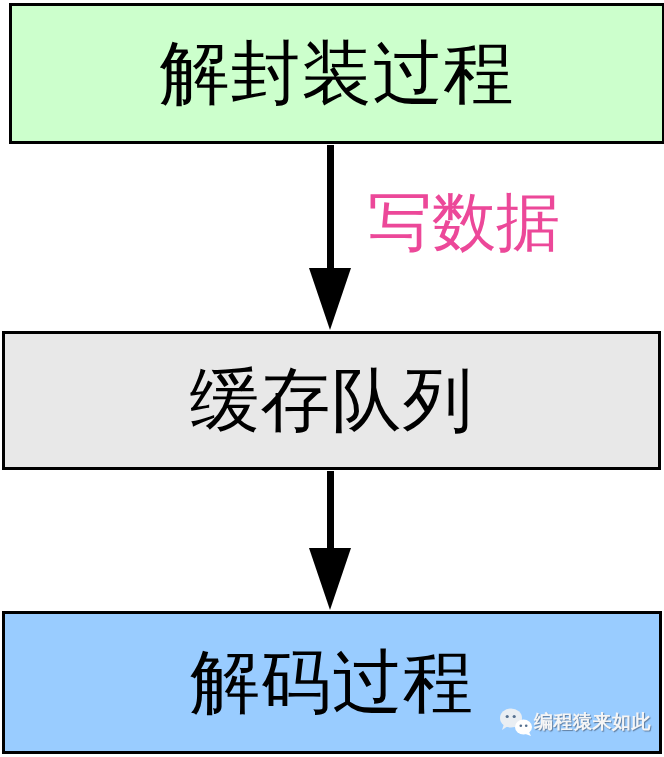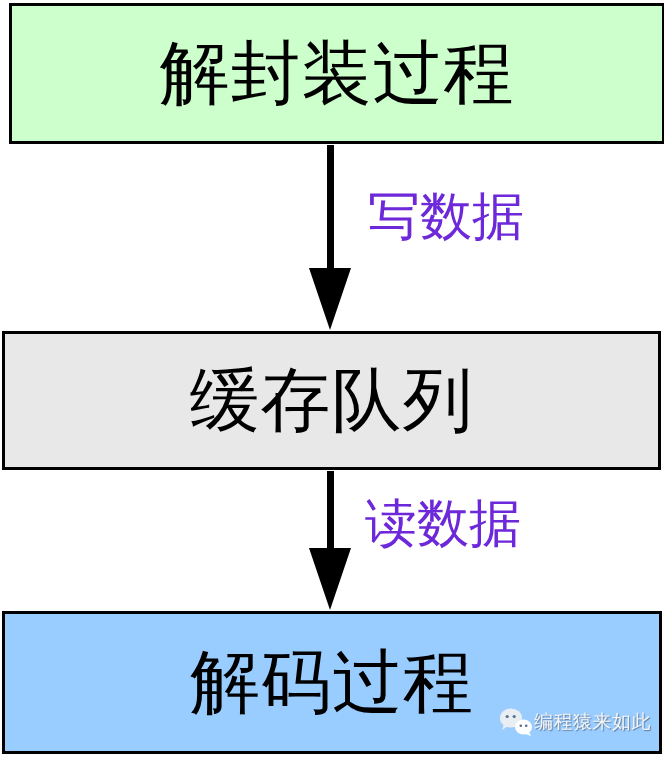--- a/index.html
+++ b/index.html
@@ -45,36 +45,37 @@
     height: 0;
     border-left: 21px solid transparent;
     border-right: 21px solid transparent;
     border-top: 62px solid #000000;
   }
   .arrow-head-1 { left: 309px; top: 268px; }
   .arrow-head-2 { left: 309px; top: 548px; }
 
   .edge-label {
     position: absolute;
-    font-size: 52px;
-    color: #6d28d9;
+    font-size: 64px;
+    color: #ec4899;
     line-height: 1.08;
     white-space: nowrap;
   }
   .edge-label-1 { left: 368px; top: 188px; }
   .edge-label-2 { left: 365px; top: 495px; }
 
   .watermark {
     position: absolute;
     right: 13px;
     top: 705px;
     height: 34px;
     display: flex;
     align-items: center;
     gap: 1px;
+    font-weight: bold;
   }
   .watermark-text {
     font-size: 19px;
     color: #f5f5f5;
     text-shadow: 1px 1px 1px rgba(50, 60, 80, 0.55);
     white-space: nowrap;
     letter-spacing: 0.5px;
   }
   .wechat-icon svg { display: block; }
 </style>
@@ -90,21 +91,20 @@
   <div class="arrow-line arrow-line-1"></div>
   <div class="arrow-head arrow-head-1"></div>
   <div class="edge-label edge-label-1">写数据</div>
 
   <div class="node node-buffer" style="background-color: rgb(232, 232, 232);">
     <span>缓存队列</span>
   </div>
 
   <div class="arrow-line arrow-line-2"></div>
   <div class="arrow-head arrow-head-2"></div>
-  <div class="edge-label edge-label-2">读数据</div>
 
   <div class="node node-decode" style="background-color: rgb(153, 204, 255);">
     <span>解码过程</span>
   </div>
 
   <div class="watermark">
     <span class="wechat-icon">
       <svg width="34" height="30" viewBox="0 0 34 30">
         <ellipse cx="12" cy="11" rx="11" ry="9.5" fill="#e9eef3"></ellipse>
         <path d="M5 17 L3 23 L9 19 Z" fill="#e9eef3"></path>

